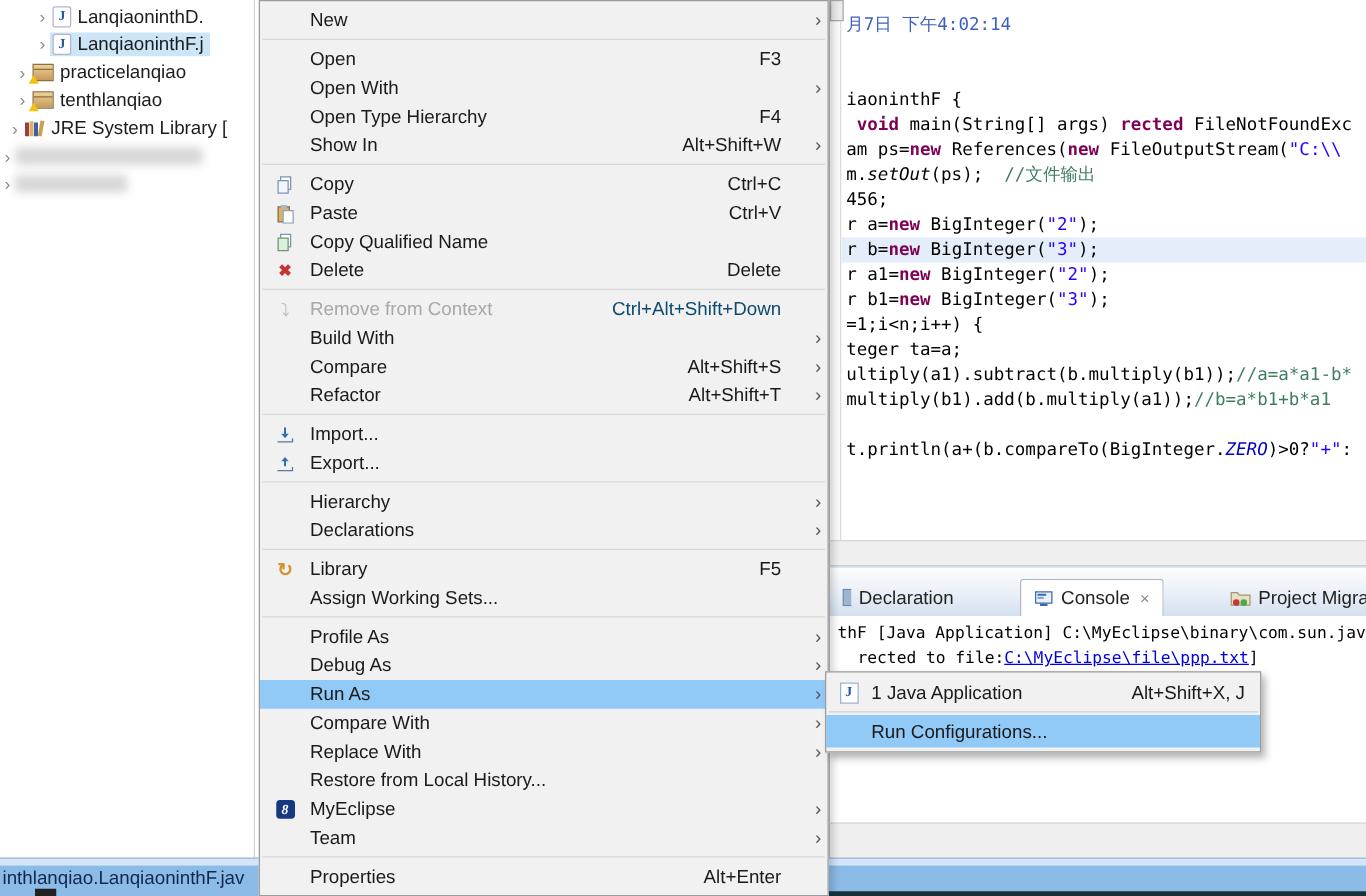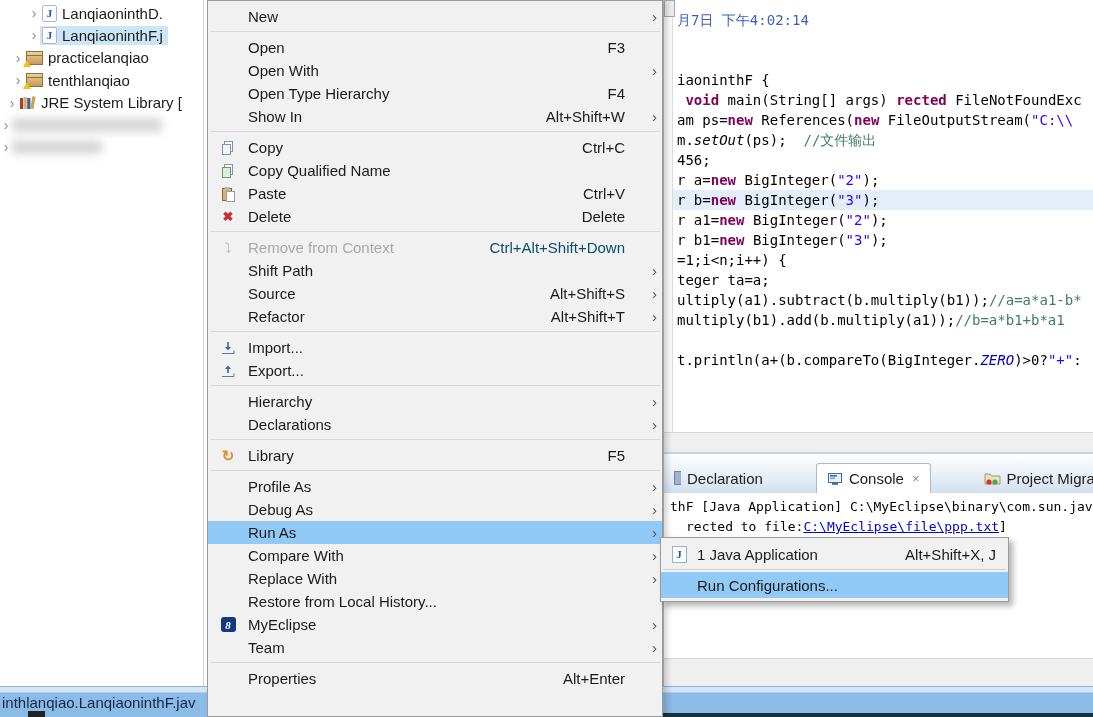--- a/index.html
+++ b/index.html
@@ -286,71 +286,71 @@
           </span>
         </span>
         <span class="m-label">Copy</span>
         <span class="m-accel">Ctrl+C</span>
         <span class="m-arrow"></span>
       </div>
       <div class="m-item">
         <span class="m-icell">
           <span class="icon">
             <svg width="16" height="16">
-              <rect x="4.5" y="1.5" width="8" height="10" fill="#fff" stroke="#7d94b8"></rect>
-              <rect x="2.5" y="4.5" width="8" height="10" fill="#ddeedd" stroke="#6a9a6a"></rect>
-            </svg>
-          </span>
-        </span>
-        <span class="m-label">Copy Qualified Name</span>
-        <span class="m-arrow"></span>
-      </div>
-      <div class="m-item">
-        <span class="m-icell">
-          <span class="icon">
-            <svg width="16" height="16">
               <rect x="2.5" y="2.5" width="9" height="12" fill="#d9b36c" stroke="#8a6a38"></rect>
               <rect x="4.5" y="1" width="5" height="3" fill="#b0b6c0"></rect>
               <rect x="6.5" y="5.5" width="8" height="10" fill="#fff" stroke="#90a0b8"></rect>
             </svg>
           </span>
         </span>
         <span class="m-label">Paste</span>
         <span class="m-accel">Ctrl+V</span>
         <span class="m-arrow"></span>
       </div>
       <div class="m-item">
         <span class="m-icell">
           <span class="icon">
+            <svg width="16" height="16">
+              <rect x="4.5" y="1.5" width="8" height="10" fill="#fff" stroke="#7d94b8"></rect>
+              <rect x="2.5" y="4.5" width="8" height="10" fill="#ddeedd" stroke="#6a9a6a"></rect>
+            </svg>
+          </span>
+        </span>
+        <span class="m-label">Copy Qualified Name</span>
+        <span class="m-arrow"></span>
+      </div>
+      <div class="m-item">
+        <span class="m-icell">
+          <span class="icon">
             <span class="ic-del">✖</span>
           </span>
         </span>
         <span class="m-label">Delete</span>
         <span class="m-accel">Delete</span>
         <span class="m-arrow"></span>
       </div>
       <div class="m-sep"></div>
       <div class="m-item dis">
         <span class="m-icell">
           <span class="icon">
             <span class="ic-rem">⤵</span>
           </span>
         </span>
         <span class="m-label">Remove from Context</span>
         <span class="m-accel">Ctrl+Alt+Shift+Down</span>
         <span class="m-arrow"></span>
       </div>
       <div class="m-item">
         <span class="m-icell"></span>
-        <span class="m-label">Shift Path</span>
-        <span class="m-arrow">›</span>
-      </div>
-      <div class="m-item">
-        <span class="m-icell"></span>
-        <span class="m-label">Source</span>
+        <span class="m-label">Build With</span>
+        <span class="m-arrow">›</span>
+      </div>
+      <div class="m-item">
+        <span class="m-icell"></span>
+        <span class="m-label">Compare</span>
         <span class="m-accel">Alt+Shift+S</span>
         <span class="m-arrow">›</span>
       </div>
       <div class="m-item">
         <span class="m-icell"></span>
         <span class="m-label">Refactor</span>
         <span class="m-accel">Alt+Shift+T</span>
         <span class="m-arrow">›</span>
       </div>
       <div class="m-sep"></div>
@@ -395,20 +395,25 @@
       <div class="m-item">
         <span class="m-icell">
           <span class="icon">
             <span class="ic-ref">↻</span>
           </span>
         </span>
         <span class="m-label">Library</span>
         <span class="m-accel">F5</span>
         <span class="m-arrow"></span>
       </div>
+      <div class="m-item">
+        <span class="m-icell"></span>
+        <span class="m-label">Assign Working Sets...</span>
+        <span class="m-arrow"></span>
+      </div>
       <div class="m-sep"></div>
       <div class="m-item">
         <span class="m-icell"></span>
         <span class="m-label">Profile As</span>
         <span class="m-arrow">›</span>
       </div>
       <div class="m-item">
         <span class="m-icell"></span>
         <span class="m-label">Debug As</span>
         <span class="m-arrow">›</span>

